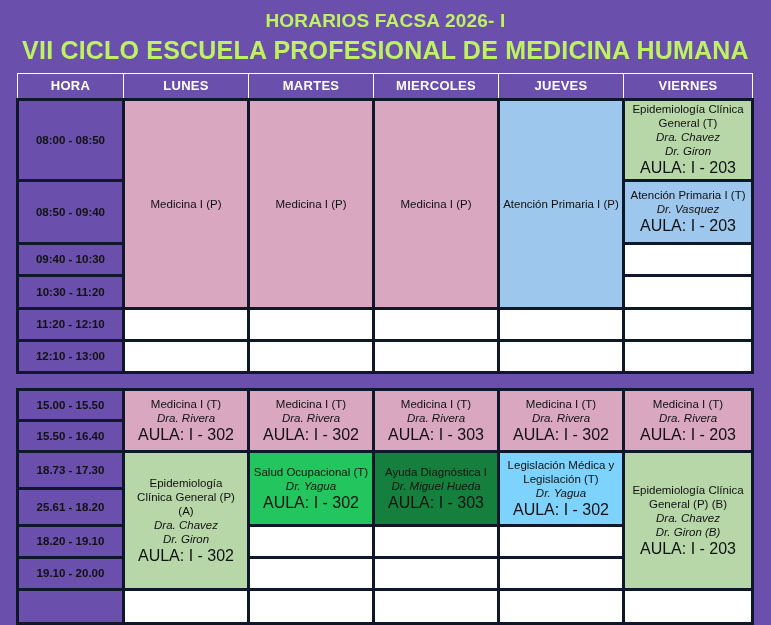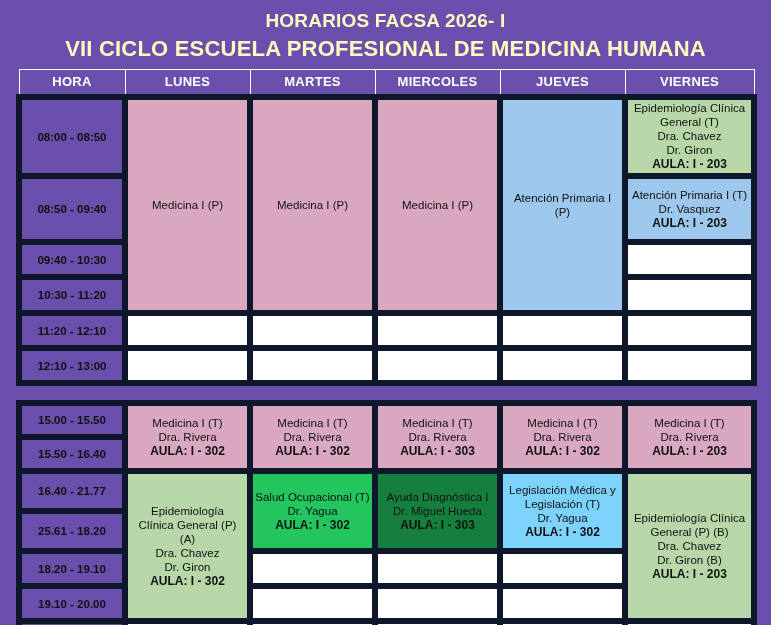--- a/index.html
+++ b/index.html
@@ -22,41 +22,41 @@
     box-sizing: border-box;
   }
 
   
   .title-block {
     padding-top: 8px;
     padding-bottom: 6px;
     text-align: center;
   }
   .title-line {
-    color: #fef9c3;
+    color: #bef264;
     font-weight: bold;
     letter-spacing: 0.2px;
     line-height: 1.35;
   }
   .title-main { font-size: 19px; }
-  .title-sub  { font-size: 22px; }
+  .title-sub  { font-size: 25px; }
 
   
   .table-wrap {
     margin: 0 18px 0 16px;
     background: #6a4fad;
   }
   table.sched {
     border-collapse: collapse;
     table-layout: fixed;
     width: 735px;
     background: #6a4fad;
   }
   table.sched td, table.sched th {
-    border: 6px solid #0f172a;
+    border: 3px solid #0f172a;
     vertical-align: middle;
     text-align: center;
     padding: 1px 2px;
     font-size: 11.5px;
     color: #111111;
     line-height: 1.22;
     overflow: hidden;
   }
 
   
@@ -103,25 +103,25 @@
   .c-empty { background: #ffffff; }
   .c-pink  { background: #d9a7c0; }
   .c-blue  { background: #9dc7ec; }
   .c-green { background: #b7d7a8; }
   .c-lime  { background: #22c55e; }
   .c-royal { background: #7dd3fc; }
   .c-lav   { background: #15803d; }
 
   
   .course { display: block; }
-  .teacher { display: block; }
+  .teacher { display: block; font-style: italic; }
   .aula {
     display: block;
-    font-weight: bold;
-    font-size: 12px;
+    font-weight: normal;
+    font-size: 16px;
   }
   .cell-pad { padding: 2px 1px; }
 </style>
 </head>
 <body>
 
 <div class="page">
 
   <div class="title-block">
     <div class="title-line title-main">HORARIOS FACSA 2026- I</div>
@@ -239,21 +239,21 @@
           <span class="teacher">Dra. Rivera</span>
           <span class="aula">AULA: I - 203</span>
         </td>
       </tr>
 
       <tr>
         <td class="hora" style="height:26px">15.50 - 16.40</td>
       </tr>
 
       <tr>
-        <td class="hora" style="height:32px">16.40 - 21.77</td>
+        <td class="hora" style="height:32px">18.73 - 17.30</td>
         <td class="c-green cell-pad" rowspan="4">
           <span class="course">Epidemiología</span>
           <span class="course">Clínica General (P)</span>
           <span class="course">(A)</span>
           <span class="teacher">Dra. Chavez</span>
           <span class="teacher">Dr. Giron</span>
           <span class="aula">AULA: I - 302</span>
         </td>
         <td class="c-lime cell-pad" rowspan="2">
           <span class="course">Salud Ocupacional (T)</span>

